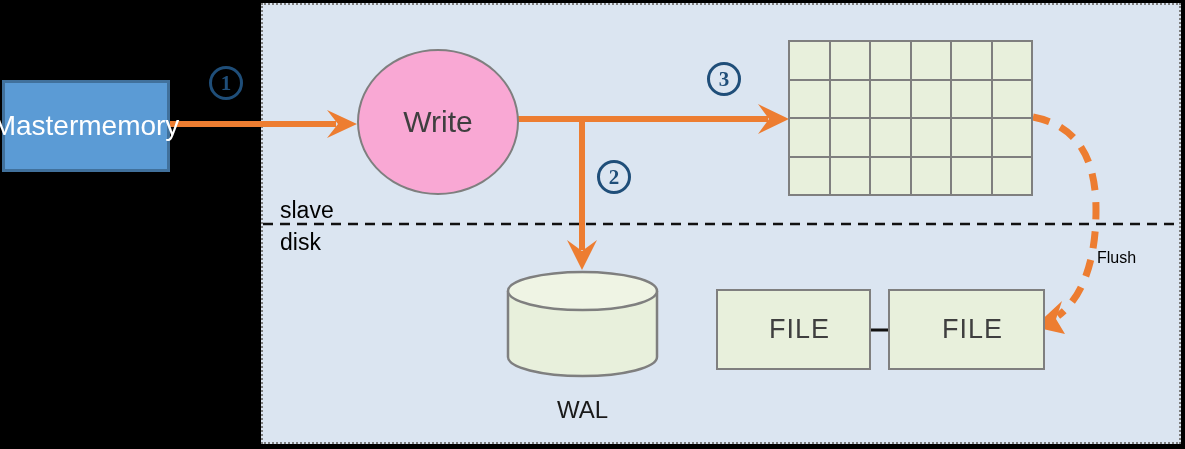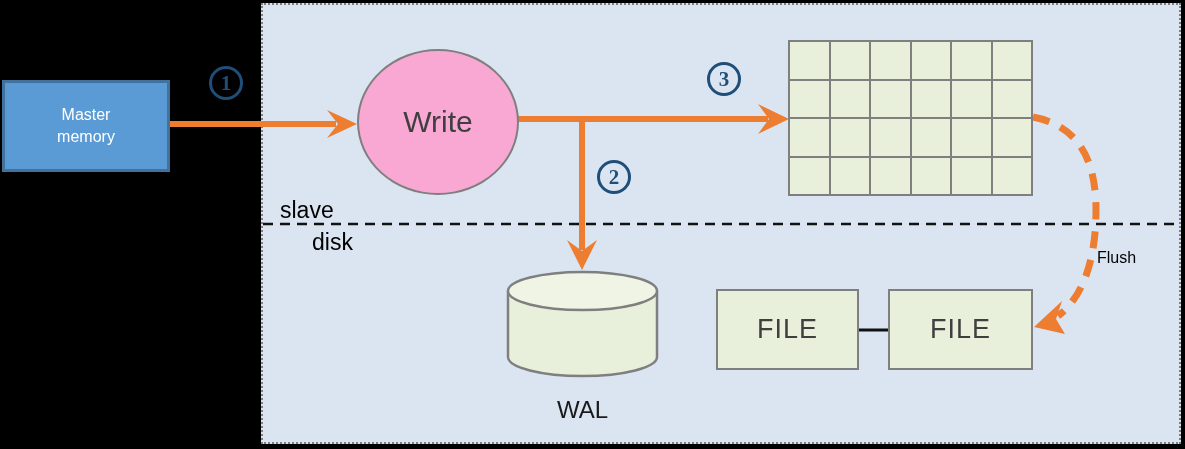--- a/index.html
+++ b/index.html
@@ -22,22 +22,22 @@
     width:1185px;height:449px;
     pointer-events:none;
   }
   .master{
     position:absolute;
     left:2px;top:80px;
     width:162px;height:86px;
     background:#5B9BD5;
     border:3px solid #41719C;
     color:#FFFFFF;
-    font-size:16px;
-    display:flex;flex-direction:column;
+    font-size:28px;
+    display:flex;flex-direction:row;
     align-items:center;justify-content:center;
     line-height:1.35;
     text-align:center;
   }
   .write-circle{
     position:absolute;
     left:357px;top:49px;
     width:158px;height:142px;
     background:#f9a8d4;
     border:2px solid #7F7F7F;
@@ -59,29 +59,30 @@
   .file{
     position:absolute;
     top:289px;
     height:77px;
     background:#E8F0DC;
     border:2px solid #7F7F7F;
     display:flex;align-items:center;justify-content:center;
     color:#3F3F3F;
     font-size:27px;
     letter-spacing:1px;
+    padding-left:12px;
   }
   .file1{left:716px;width:139px;}
   .file2{left:888px;width:141px;}
   .lbl{
     position:absolute;
     color:#000000;
   }
   .lbl-memory{left:280px;top:197px;font-size:23px;}
-  .lbl-disk{left:280px;top:229px;font-size:23px;margin-left:32px;}
+  .lbl-disk{left:280px;top:229px;font-size:23px;}
   .lbl-wal{left:540px;top:396px;width:85px;text-align:center;font-size:24px;color:#1a1a1a;}
   .lbl-flush{left:1097px;top:249px;font-size:16px;}
   .lbl-slave{left:1028px;top:403px;font-size:22px;}
   .step{
     position:absolute;
     width:28px;height:28px;
     border:3px solid #1F4E79;
     border-radius:50%;
     color:#1F4E79;
     font-family:"Liberation Serif", serif;

